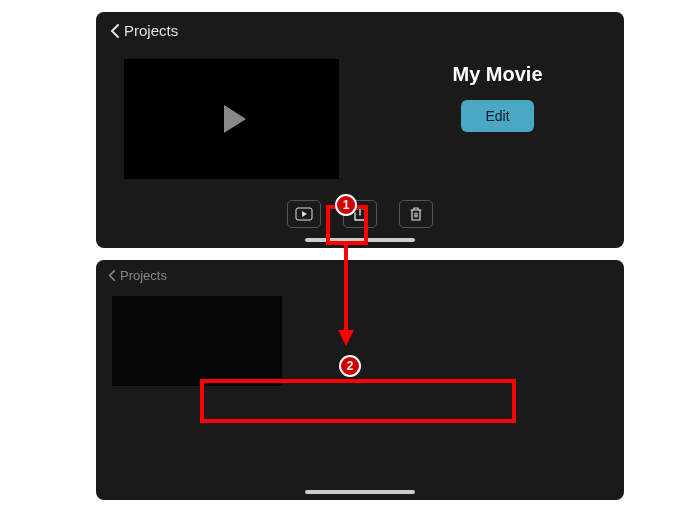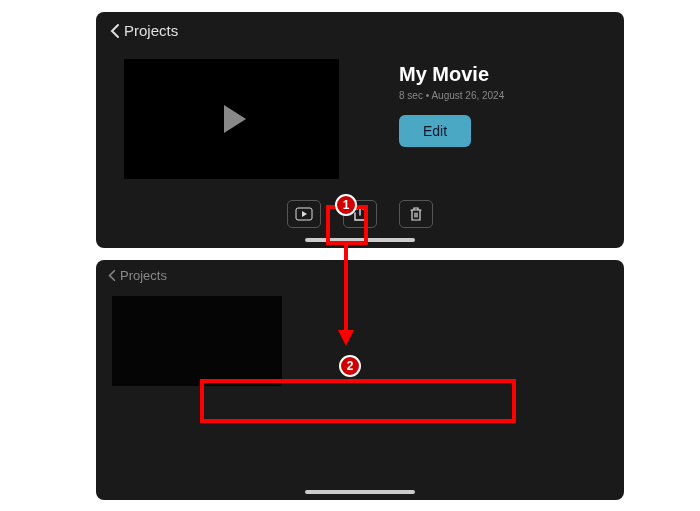--- a/index.html
+++ b/index.html
@@ -46,21 +46,21 @@
     }
     .play-triangle {
       width: 0; height: 0;
       border-left: 22px solid #888;
       border-top: 14px solid transparent;
       border-bottom: 14px solid transparent;
       margin-left: 6px;
     }
     .info-col {
       flex: 1;
-      text-align: left;
+      text-align: center;
       padding-top: 4px;
     }
     .movie-title { color: #fff; font-size: 20px; font-weight: 600; }
     .movie-meta { color: #888; font-size: 10px; margin-top: 4px; }
     .edit-btn {
       display: inline-block;
       margin-top: 14px;
       background: #4aa8c4;
       color: #0f172a;
       font-size: 14px;
@@ -128,21 +128,20 @@
         <path d="M8 2 L2 8 L8 14" stroke="currentColor" stroke-width="2" fill="none" stroke-linecap="round"></path>
       </svg>
     <span>Projects</span>
   </div>
   <div class="content-row">
     <div class="video-thumb">
       <div class="play-triangle"></div>
     </div>
     <div class="info-col">
       <div class="movie-title">My Movie</div>
-      <div class="movie-meta">8 sec • August 26, 2024</div>
       <div class="edit-btn">Edit</div>
     </div>
   </div>
   <div class="toolbar">
     <div class="tool-btn">
       <svg width="18" height="14" viewBox="0 0 18 14">
           <rect x="1" y="1" width="16" height="12" rx="2" stroke="currentColor" fill="none"></rect>
           <path d="M7 4 L12 7 L7 10 Z" fill="currentColor"></path>
         </svg>
     </div>

